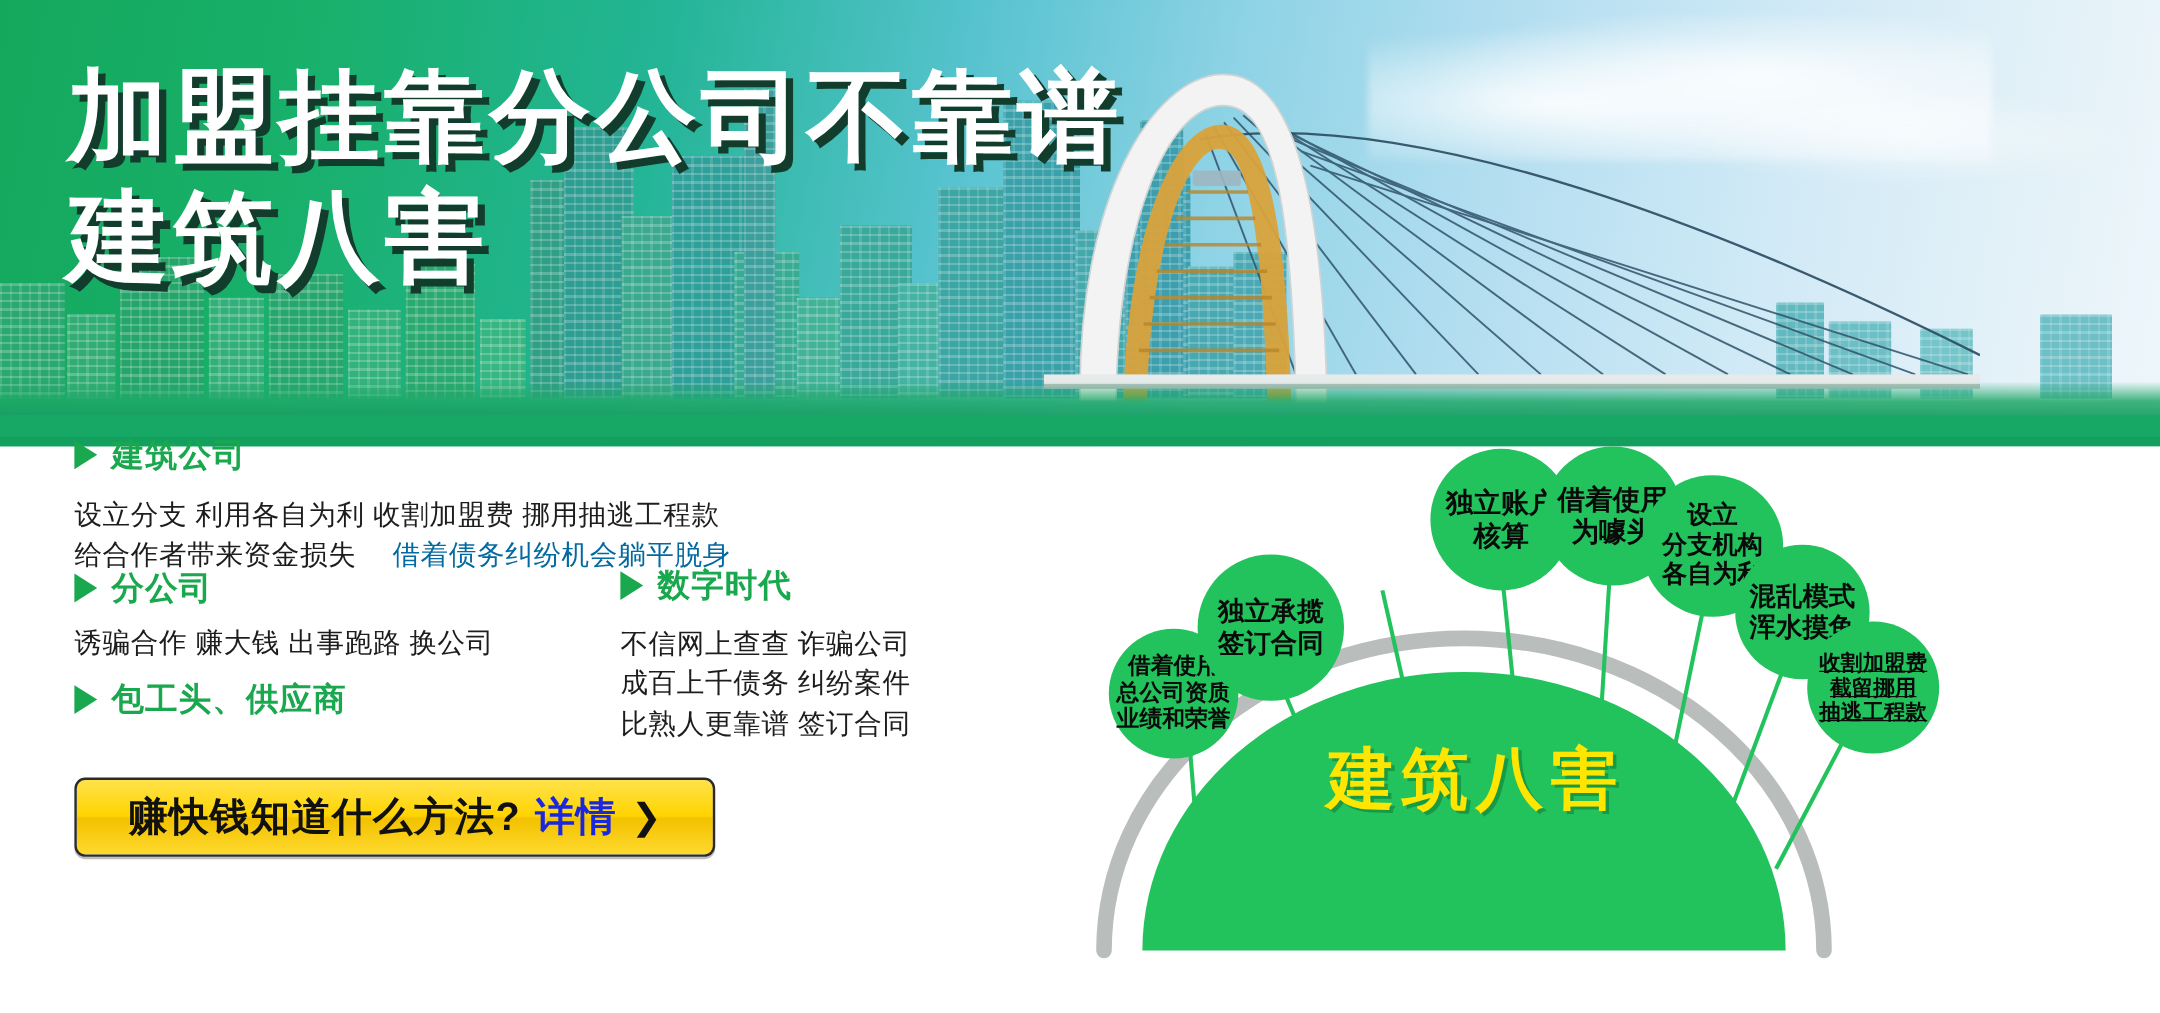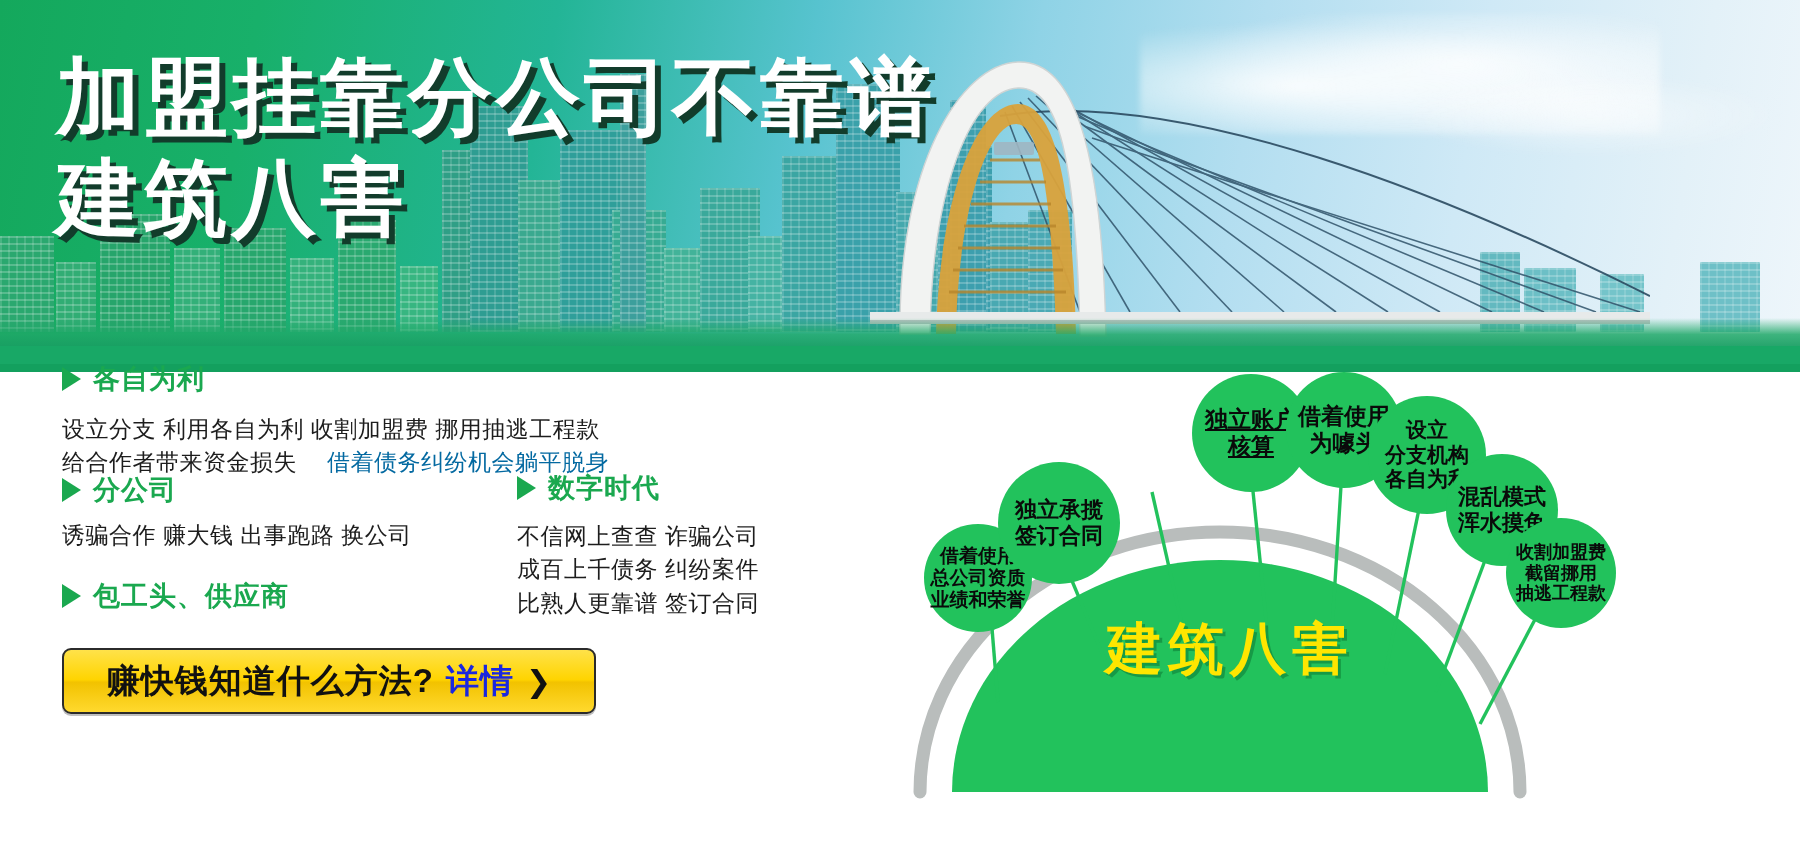--- a/index.html
+++ b/index.html
@@ -44,21 +44,21 @@
   .tri{width:0;height:0;border-left:19px solid #1aa84f;border-top:12px solid transparent;border-bottom:12px solid transparent;}
   .sec-title{font-size:27px;font-weight:700;color:#1aa84f;letter-spacing:1px;}
   .body-line{font-size:23px;color:#1d1d1d;letter-spacing:.5px;white-space:nowrap;}
   .body-line.green{color:#0369a1;}
   .row2{display:flex;gap:30px;align-items:baseline;white-space:nowrap;}
 
   .blk-company{position:absolute;left:62px;top:-11px;}
   .blk-company .lines{margin-top:16px;line-height:1.45;}
   .blk-branch{position:absolute;left:62px;top:100px;}
   .blk-branch .lines{margin-top:12px;}
-  .blk-boss{position:absolute;left:62px;top:206px;}
+  .blk-boss{position:absolute;left:62px;top:193px;}
   .blk-boss .lines{margin-top:16px;}
   .blk-digital{position:absolute;left:517px;top:98px;}
   .blk-digital .lines{margin-top:14px;line-height:1.45;}
 
   .cta{position:absolute;left:62px;top:276px;width:530px;height:62px;border-radius:9px;
        background:linear-gradient(180deg,#ffe24a 0%,#ffd400 48%,#f2c200 52%,#ffd92e 100%);
        border:2px solid #2b2b2b;display:flex;align-items:center;justify-content:center;
        box-shadow:0 2px 0 rgba(0,0,0,.25);}
   .cta-main{font-size:33px;font-weight:700;color:#111;letter-spacing:1px;}
   .cta-link{font-size:33px;font-weight:700;color:#1a27e0;margin-left:12px;letter-spacing:1px;}
@@ -220,21 +220,21 @@
       <div class="hl">加盟挂靠分公司不靠谱</div>
       <div class="hl hl2">建筑八害</div>
     </div>
   </div>
 
   <div id="left">
 
     <div class="blk-company">
       <div class="sec-head">
         <span class="tri"></span>
-        <span class="sec-title">各自为利</span>
+        <span class="sec-title">建筑公司</span>
       </div>
       <div class="lines">
         <div class="body-line">设立分支  利用各自为利   收割加盟费  挪用抽逃工程款</div>
         <div class="row2">
           <span class="body-line">给合作者带来资金损失</span>
           <span class="body-line green">借着债务纠纷机会躺平脱身</span>
         </div>
       </div>
     </div>
 
@@ -299,36 +299,36 @@
     <div class="bub" style="left:44px;top:152px;width:108px;height:108px;font-size:19px;font-family:Liberation Serif, serif;">
       <span style="white-space:pre-line;">借着使用
 总公司资质
 业绩和荣誉</span>
     </div>
     <div class="bub" style="left:118px;top:90px;width:122px;height:122px;font-size:22px;">
       <span style="white-space:pre-line;">独立承揽
 签订合同</span>
     </div>
     <div class="bub" style="left:312px;top:2px;width:118px;height:118px;font-size:23px;">
-      <span style="white-space:pre-line;text-decoration:underline;">独立账户
+      <span style="white-space:pre-line;">独立账户
 核算</span>
     </div>
     <div class="bub" style="left:406px;top:0px;width:116px;height:116px;font-size:23px;">
       <span style="white-space:pre-line;">借着使用
 为噱头</span>
     </div>
     <div class="bub" style="left:488px;top:24px;width:118px;height:118px;font-size:21px;">
       <span style="white-space:pre-line;">设立
 分支机构
 各自为利</span>
     </div>
     <div class="bub" style="left:566px;top:82px;width:112px;height:112px;font-size:22px;">
       <span style="white-space:pre-line;">混乱模式
 浑水摸鱼</span>
     </div>
     <div class="bub" style="left:626px;top:146px;width:110px;height:110px;font-size:18px;">
-      <span style="white-space:pre-line;">收割加盟费
+      <span style="white-space:pre-line;text-decoration:underline;">收割加盟费
 截留挪用
 抽逃工程款</span>
     </div>
   </div>
 
 </div>
 
 </body></html>

